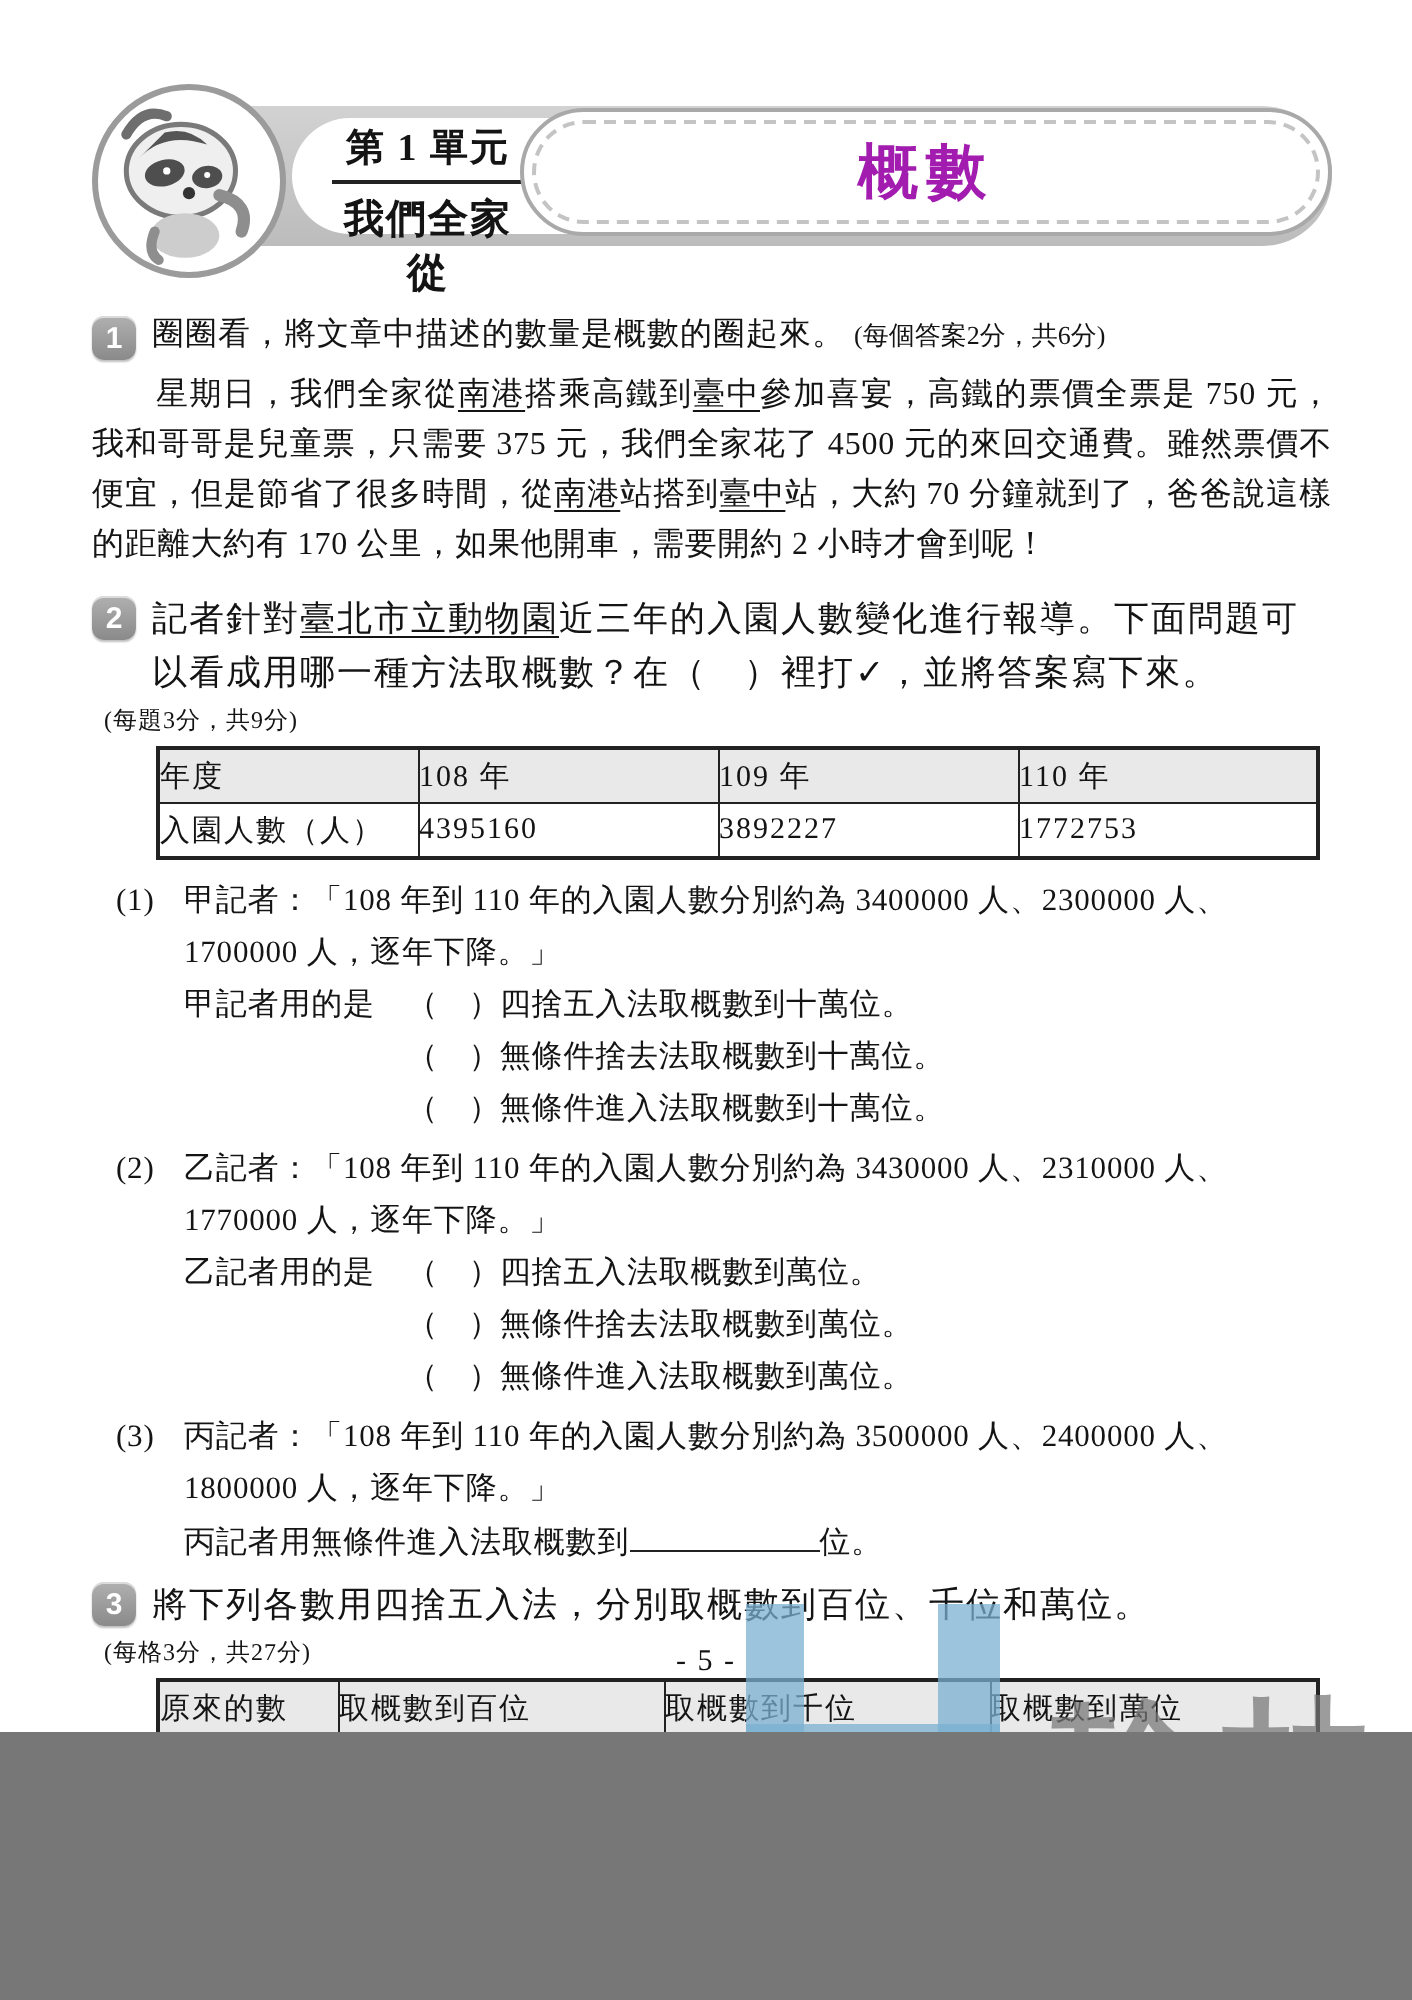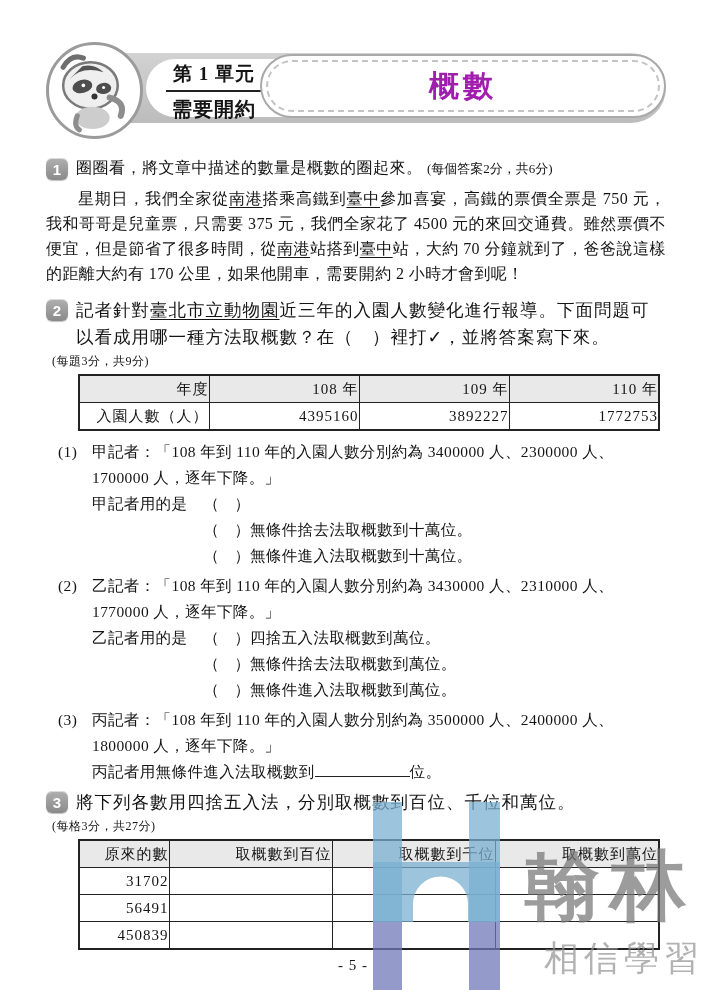--- a/index.html
+++ b/index.html
@@ -1,17 +1,17 @@
 <!DOCTYPE html>
 <html><head>
 <meta charset="utf-8">
 <style>
   html,body { margin:0; padding:0; background:#777; }
   .page {
-    position:relative; width:706px; height:1000px; margin:0 auto;
+    position:relative; width:706px; height:866px; margin:0 auto;
     background:#ffffff; overflow:hidden;
     font-family:"Liberation Serif","DejaVu Serif",serif; color:#141414;
   }
   .content { position:relative; padding:44px 40px 0 46px; }
 
   
   .header { position:relative; height:96px; }
   .band { position:absolute; left:6px; right:0; top:9px; height:70px;
           background:linear-gradient(180deg,#d2d2d2,#bcbcbc); border-radius:36px; }
   .band-white { position:absolute; left:100px; right:7px; top:15px; height:58px;
@@ -43,21 +43,21 @@
   .own-note { font-size:12px; margin:2px 0 4px 6px; letter-spacing:0.5px; }
   .useg { text-decoration:underline; text-underline-offset:3px; }
 
   
   .q1-para { margin:5px 0 0 0; font-size:16px; line-height:25px; letter-spacing:0.4px;
           text-indent:2em; text-align:justify; }
 
   
   table.sheet { border-collapse:collapse; table-layout:fixed; margin:4px 0 0 32px;
           font-size:15px; }
-  table.sheet th, table.sheet td { border:1px solid #222; text-align:right; padding:0;
+  table.sheet th, table.sheet td { border:1px solid #222; text-align:left; padding:0;
           height:26px; font-weight:normal; letter-spacing:1px; }
   table.sheet { border:2px solid #222; }
   table.sheet tr.head th { background:#e9e9e9; }
   .t1 { width:580px; }
   .t2 { width:580px; margin-top:4px; }
 
   
   .items { margin:8px 0 0 12px; }
   .item { position:relative; padding-left:34px; font-size:15.5px; line-height:26px;
           letter-spacing:0.4px; margin-bottom:4px; }
@@ -88,21 +88,21 @@
 <body>
 
 <div class="page">
   <div class="content">
 
     <div class="header">
       <div class="band"></div>
       <div class="band-white"></div>
       <div class="unit">
         <div class="unit-line1">第 1 單元</div>
-        <div class="unit-line2">需要開約</div>
+        <div class="unit-line2">我們全家從</div>
       </div>
       <div class="title-pill">
         <div class="title-dash">
           <span class="title-text">概數</span>
         </div>
       </div>
       <div class="mascot">
         <svg viewBox="0 0 90 90" width="91" height="91">
           <circle cx="45" cy="45" r="44" fill="#ffffff"></circle>
           <path d="M14 22 Q22 8 34 13" stroke="#6e6e6e" stroke-width="5" fill="none" stroke-linecap="round"></path>
@@ -163,20 +163,21 @@
       <div class="items">
 
         <div class="item">
           <span class="item-label">(1)</span>
           <div>甲記者：「108 年到 110 年的入園人數分別約為 3400000 人、2300000 人、1700000 人，逐年下降。」</div>
           <div class="opt-block">
             <span class="opt-lead">甲記者用的是</span>
             <div class="opt-list">
               <div class="opt-row">
                 <span class="paren">（　）</span>
+                <span>四捨五入法取概數到十萬位。</span>
               </div>
               <div class="opt-row">
                 <span class="paren">（　）</span>
                 <span>無條件捨去法取概數到十萬位。</span>
               </div>
               <div class="opt-row">
                 <span class="paren">（　）</span>
                 <span>無條件進入法取概數到十萬位。</span>
               </div>
             </div>

